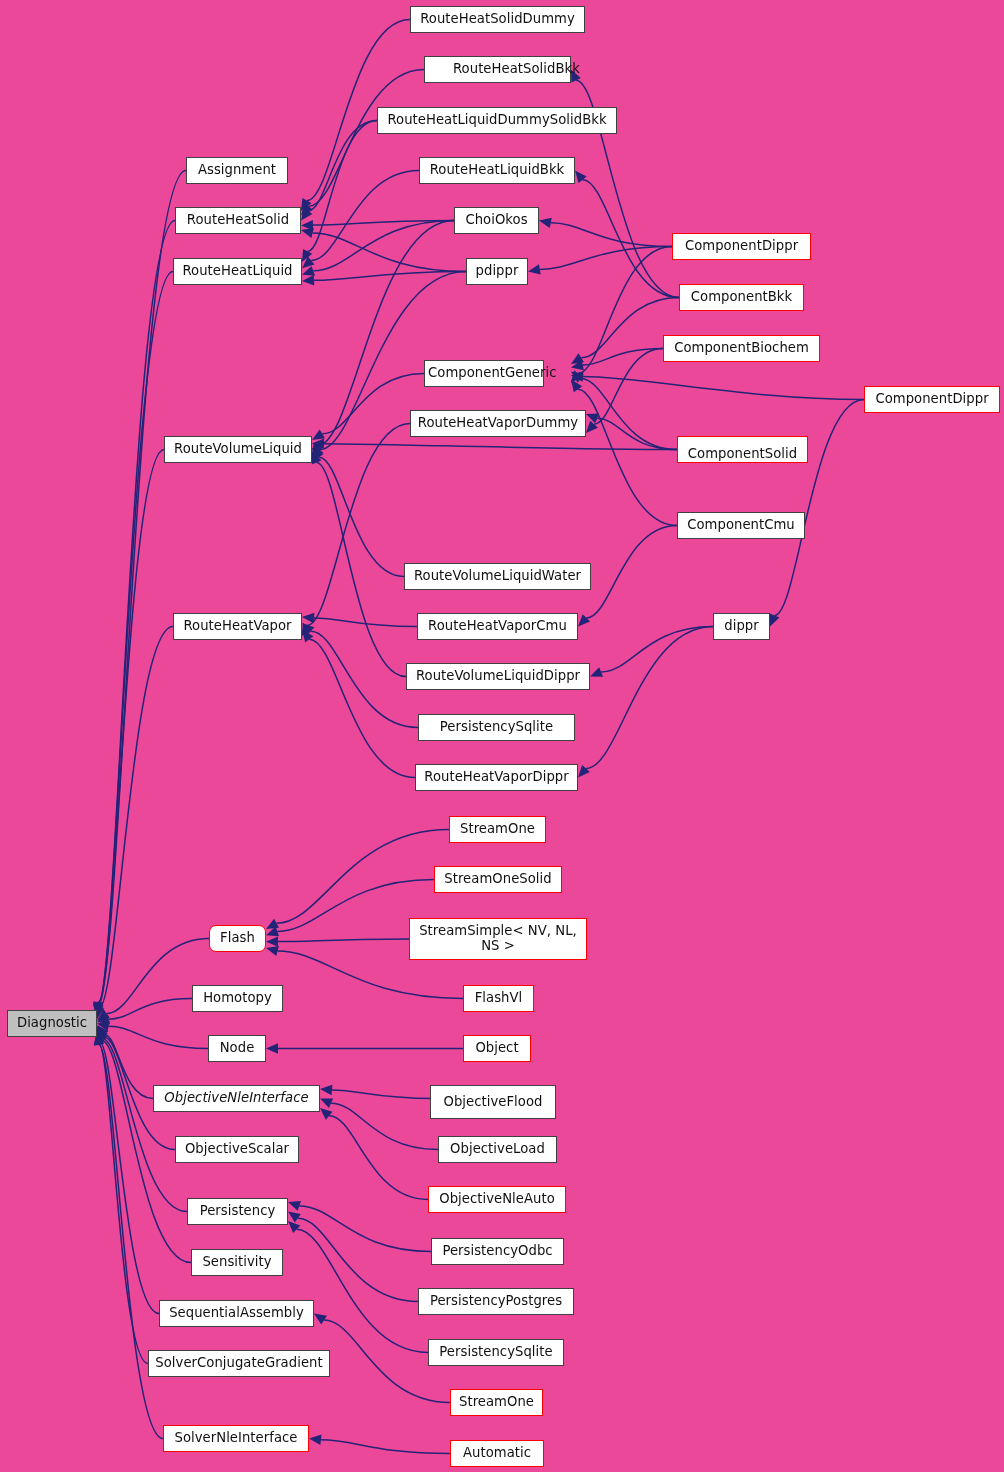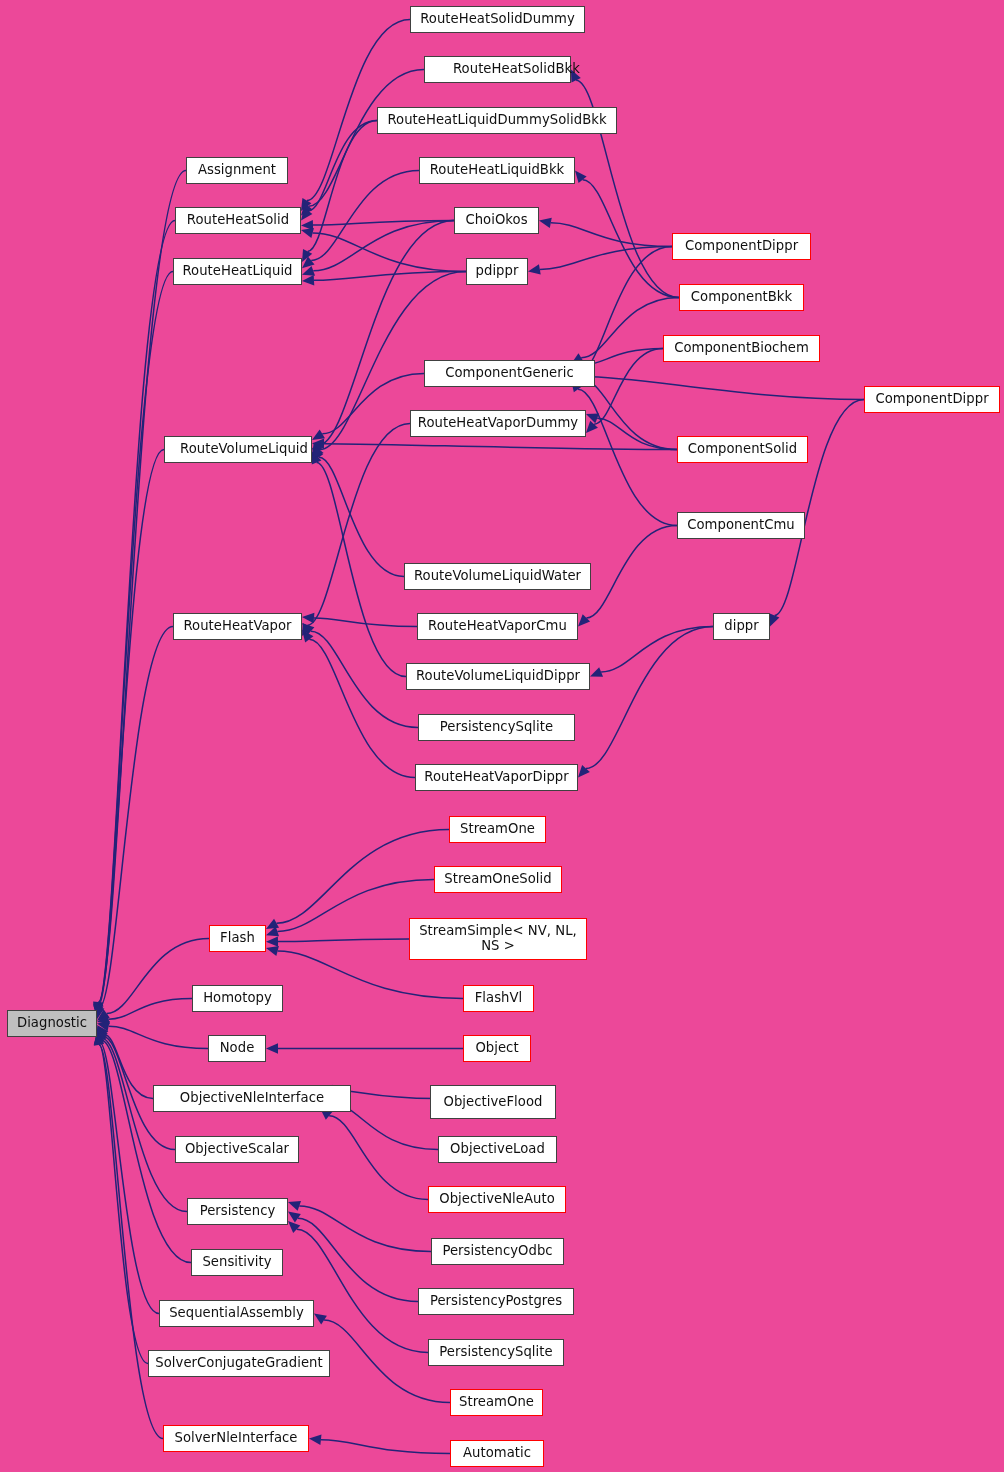--- a/index.html
+++ b/index.html
@@ -152,44 +152,44 @@
       <div class="node" style="left: 377px; top: 107px; width: 240px; height: 27px;"><span class="lbl">RouteHeatLiquidDummySolidBkk</span></div>
       <div class="node" style="left: 419px; top: 157px; width: 156px; height: 27px;"><span class="lbl">RouteHeatLiquidBkk</span></div>
       <div class="node" style="left: 186px; top: 157px; width: 102px; height: 27px;"><span class="lbl">Assignment</span></div>
       <div class="node" style="left: 175px; top: 207px; width: 126px; height: 27px;"><span class="lbl">RouteHeatSolid</span></div>
       <div class="node" style="left: 454px; top: 207px; width: 85px; height: 27px;"><span class="lbl">ChoiOkos</span></div>
       <div class="node red" style="left: 672px; top: 233px; width: 139px; height: 27px;"><span class="lbl">ComponentDippr</span></div>
       <div class="node" style="left: 173px; top: 258px; width: 129px; height: 27px;"><span class="lbl">RouteHeatLiquid</span></div>
       <div class="node" style="left: 466px; top: 258px; width: 62px; height: 27px;"><span class="lbl">pdippr</span></div>
       <div class="node red" style="left: 679px; top: 284px; width: 125px; height: 27px;"><span class="lbl">ComponentBkk</span></div>
       <div class="node red" style="left: 663px; top: 335px; width: 157px; height: 27px;"><span class="lbl">ComponentBiochem</span></div>
-      <div class="node" style="left: 424px; top: 360px; width: 171px; height: 27px;"><span class="lbl">ComponentGeneric</span></div>
+      <div class="node" style="left: 424px; top: 360px; width: 120px; height: 27px;"><span class="lbl">ComponentGeneric</span></div>
       <div class="node red" style="left: 864px; top: 386px; width: 136px; height: 27px;"><span class="lbl">ComponentDippr</span></div>
       <div class="node" style="left: 410px; top: 410px; width: 176px; height: 27px;"><span class="lbl">RouteHeatVaporDummy</span></div>
-      <div class="node" style="left: 164px; top: 436px; width: 148px; height: 27px; text-align: right;"><span class="lbl">RouteVolumeLiquid</span></div>
-      <div class="node red" style="left: 677px; top: 436px; width: 131px; height: 27px;"><span class="lbl">ComponentSolid</span></div>
+      <div class="node" style="left: 164px; top: 436px; width: 148px; height: 27px;"><span class="lbl">RouteVolumeLiquid</span></div>
+      <div class="node red" style="left: 677px; top: 436px; width: 131px; height: 27px; align-items: flex-end;"><span class="lbl">ComponentSolid</span></div>
       <div class="node" style="left: 677px; top: 512px; width: 128px; height: 27px;"><span class="lbl">ComponentCmu</span></div>
       <div class="node" style="left: 404px; top: 563px; width: 187px; height: 27px;"><span class="lbl">RouteVolumeLiquidWater</span></div>
       <div class="node" style="left: 173px; top: 613px; width: 129px; height: 27px;"><span class="lbl">RouteHeatVapor</span></div>
       <div class="node" style="left: 417px; top: 613px; width: 161px; height: 27px;"><span class="lbl">RouteHeatVaporCmu</span></div>
       <div class="node" style="left: 713px; top: 613px; width: 57px; height: 27px;"><span class="lbl">dippr</span></div>
       <div class="node" style="left: 406px; top: 663px; width: 184px; height: 27px;"><span class="lbl">RouteVolumeLiquidDippr</span></div>
       <div class="node" style="left: 418px; top: 714px; width: 157px; height: 27px;"><span class="lbl">PersistencySqlite</span></div>
       <div class="node" style="left: 415px; top: 764px; width: 163px; height: 27px;"><span class="lbl">RouteHeatVaporDippr</span></div>
       <div class="node red" style="left: 449px; top: 816px; width: 97px; height: 27px;"><span class="lbl">StreamOne</span></div>
       <div class="node red" style="left: 434px; top: 866px; width: 128px; height: 27px;"><span class="lbl">StreamOneSolid</span></div>
-      <div class="node red" style="left: 209px; top: 925px; width: 57px; height: 27px;"><span class="lbl">Flash</span></div>
+      <div class="node red" style="left: 209px; top: 925px; width: 57px; height: 27px; border-radius: 7px;"><span class="lbl">Flash</span></div>
       <div class="node red" style="left: 409px; top: 918px; width: 178px; height: 42px;"><span class="lbl">StreamSimple&lt; NV, NL,
 NS &gt;</span></div>
       <div class="node" style="left: 192px; top: 985px; width: 91px; height: 27px;"><span class="lbl">Homotopy</span></div>
       <div class="node red" style="left: 463px; top: 985px; width: 71px; height: 27px;"><span class="lbl">FlashVl</span></div>
       <div class="node root" style="left: 7px; top: 1010px; width: 90px; height: 27px;"><span class="lbl">Diagnostic</span></div>
       <div class="node" style="left: 208px; top: 1035px; width: 58px; height: 27px;"><span class="lbl">Node</span></div>
       <div class="node red" style="left: 463px; top: 1035px; width: 68px; height: 27px;"><span class="lbl">Object</span></div>
-      <div class="node" style="left: 153px; top: 1085px; width: 198px; height: 27px;"><span class="lbl">ObjectiveNleInterface</span></div>
+      <div class="node" style="left: 153px; top: 1085px; width: 167px; height: 27px; font-style: italic;"><span class="lbl">ObjectiveNleInterface</span></div>
       <div class="node" style="left: 430px; top: 1085px; width: 126px; height: 34px;"><span class="lbl">ObjectiveFlood</span></div>
       <div class="node" style="left: 175px; top: 1136px; width: 124px; height: 27px;"><span class="lbl">ObjectiveScalar</span></div>
       <div class="node" style="left: 438px; top: 1136px; width: 119px; height: 27px;"><span class="lbl">ObjectiveLoad</span></div>
       <div class="node red" style="left: 428px; top: 1186px; width: 138px; height: 27px;"><span class="lbl">ObjectiveNleAuto</span></div>
       <div class="node" style="left: 187px; top: 1198px; width: 101px; height: 27px;"><span class="lbl">Persistency</span></div>
       <div class="node" style="left: 431px; top: 1238px; width: 133px; height: 27px;"><span class="lbl">PersistencyOdbc</span></div>
       <div class="node" style="left: 191px; top: 1249px; width: 92px; height: 27px;"><span class="lbl">Sensitivity</span></div>
       <div class="node" style="left: 418px; top: 1288px; width: 156px; height: 27px;"><span class="lbl">PersistencyPostgres</span></div>
       <div class="node" style="left: 159px; top: 1300px; width: 155px; height: 27px;"><span class="lbl">SequentialAssembly</span></div>
       <div class="node" style="left: 428px; top: 1339px; width: 136px; height: 27px;"><span class="lbl">PersistencySqlite</span></div>

